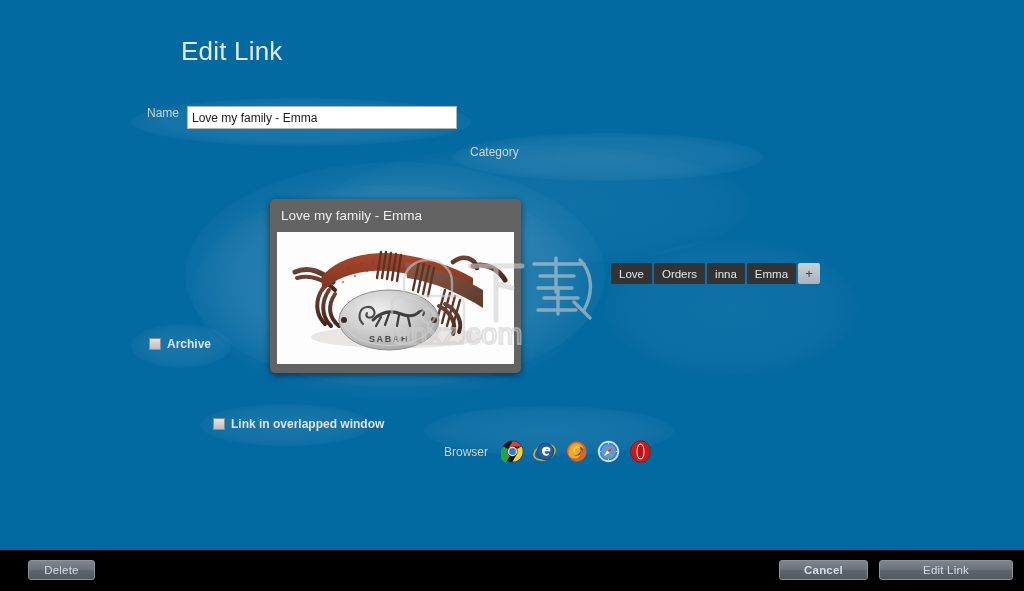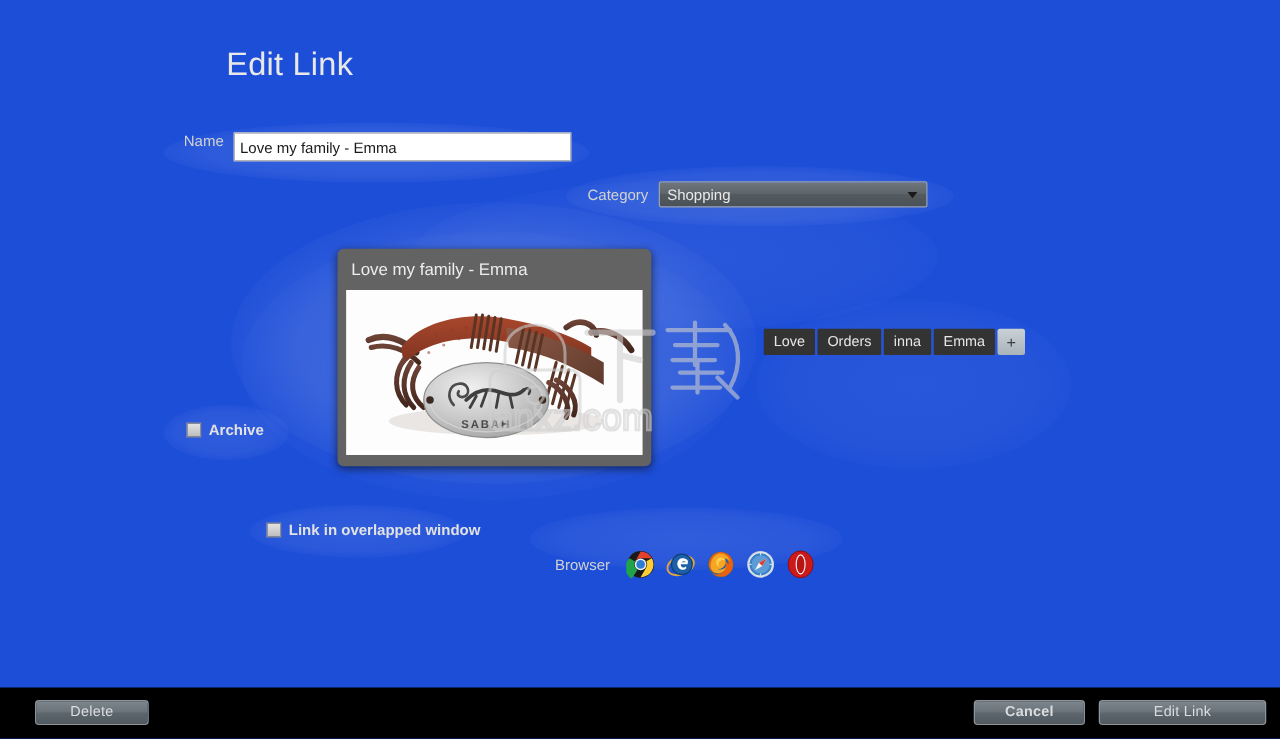--- a/index.html
+++ b/index.html
@@ -9,21 +9,21 @@
     height: 591px;
     overflow: hidden;
     background: #000000;
     font-family: "Liberation Sans", sans-serif;
   }
 
   #app {
     position: relative;
     width: 1024px;
     height: 591px;
-    background: #1d4ed8;
+    background: #0369a1;
     overflow: hidden;
   }
 
   
   .glow {
     position: absolute;
     border-radius: 50%;
     pointer-events: none;
     z-index: 0;
   }
@@ -235,21 +235,21 @@
     height: 20px;
     border-radius: 3px;
     border: 1px solid #8d949a;
     background: linear-gradient(180deg, #7e868d 0%, #6b737a 48%, #5e666d 52%, #525a61 100%);
     color: #d9dde0;
     font-size: 11.5px;
     font-family: "Liberation Sans", sans-serif;
     display: flex; align-items: center; justify-content: center;
     letter-spacing: 0.2px;
   }
-  #btn-delete { left: 28px; width: 91px; }
+  #btn-delete { left: 28px; width: 67px; }
   #btn-cancel { left: 779px; width: 89px; font-weight: bold; }
   #btn-primary { left: 879px; width: 134px; }
 </style>
 </head>
 <body>
 
 <div id="app">
 
   <div class="glow g-wide"></div>
   <div class="glow g-center"></div>
@@ -263,24 +263,20 @@
 
   <div id="title">Edit Link</div>
 
   <div id="name-row">
     <span class="field-label">Name</span>
     <input id="name-input" type="text" value="Love my family - Emma" style="">
   </div>
 
   <div id="category-row">
     <span class="field-label">Category</span>
-    <div class="select-box">
-      <span>Shopping</span>
-      <span class="select-arrow"></span>
-    </div>
   </div>
 
   <div id="preview-card">
     <div id="card-title">Love my family - Emma</div>
     <div id="card-image">
       <svg viewBox="0 0 237 132" xmlns="http://www.w3.org/2000/svg">
         <defs>
           <linearGradient id="leatherA" x1="0" y1="0" x2="0" y2="1">
             <stop offset="0" stop-color="#a8472c"></stop>
             <stop offset="1" stop-color="#7c3220"></stop>

